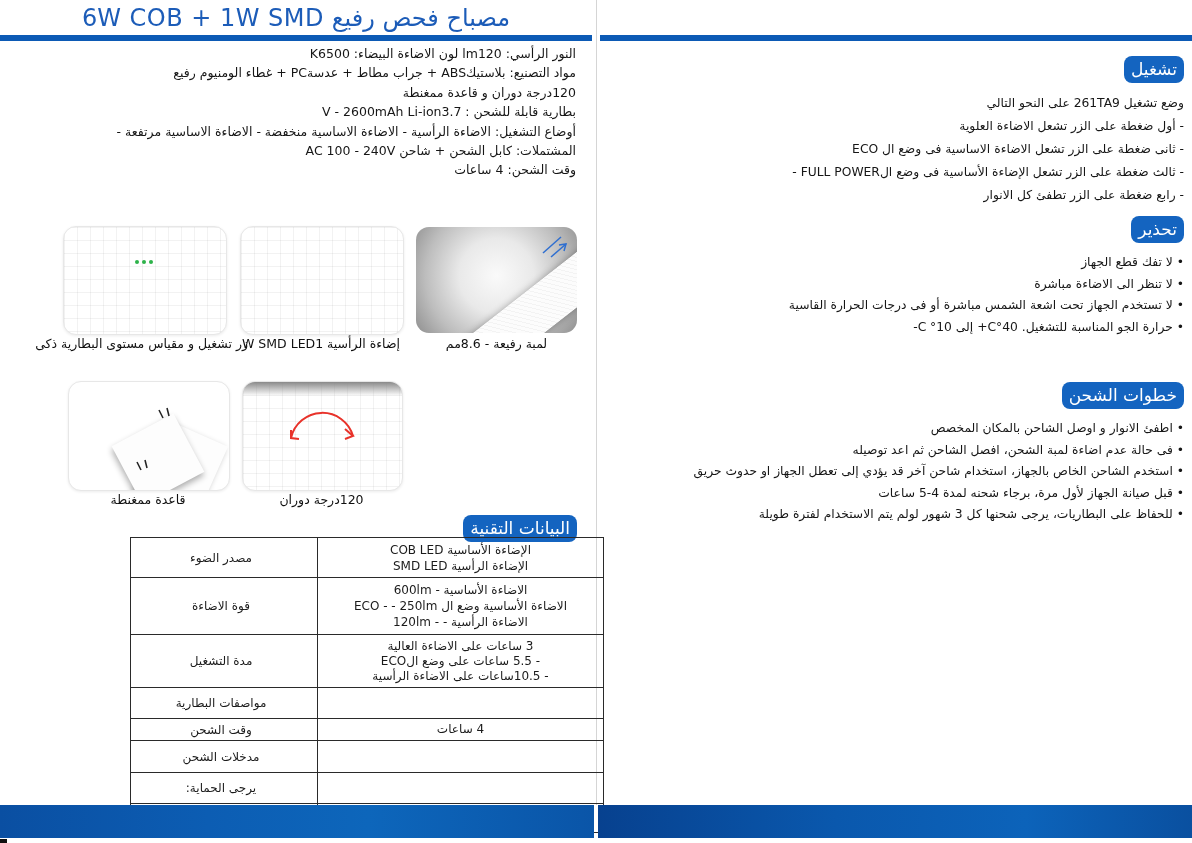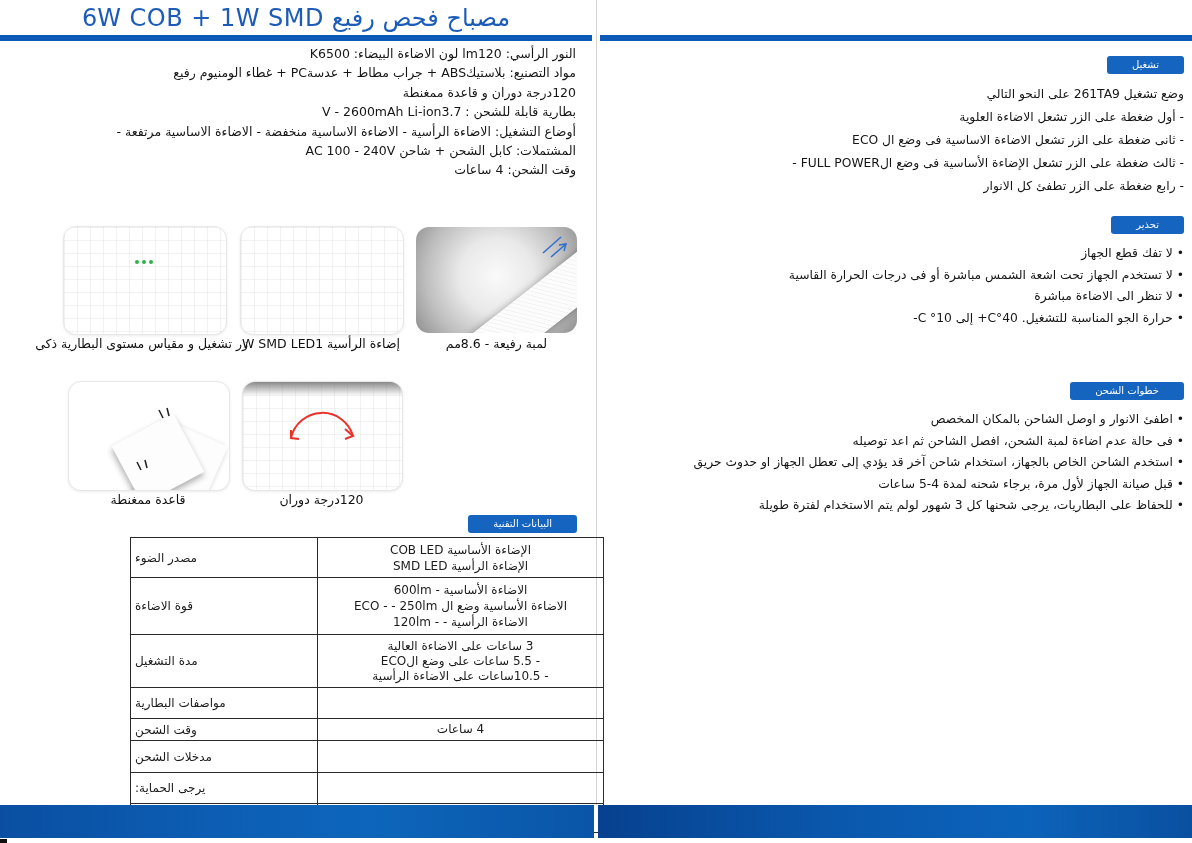--- a/index.html
+++ b/index.html
@@ -65,31 +65,31 @@
   .cap-row1{top:336px;}
   .cap-row2{top:492px;}
   .cap1{left:40px;width:208px;}
   .cap2{left:240px;width:162px;}
   .cap3{left:416px;width:161px;}
   .cap4{left:68px;width:160px;}
   .cap5{left:242px;width:159px;}
 
   
   .badge{
-    display:inline-block;background:#1464c0;color:#fff;font-size:10px;
-    padding:3px 25px 4px;border-radius:3px;direction:rtl;white-space:nowrap;
+    display:inline-block;background:#1464c0;color:#fff;font-size:17px;
+    padding:3px 7px 4px;border-radius:8px;direction:rtl;white-space:nowrap;
   }
   .tech-badge-wrap{left:130px;top:515px;width:447px;text-align:left;direction:ltr;}
   .tech-badge-wrap .badge{float:right;}
 
   
   .spec-table-wrap{left:130px;top:537px;}
   table.spec-table{border-collapse:collapse;table-layout:fixed;width:447px;}
   table.spec-table td{border:1px solid #2a2a2a;vertical-align:middle;font-size:12px;}
-  td.t-label{width:172px;direction:rtl;text-align:left;padding:0 10px 0 4px;}
+  td.t-label{width:172px;direction:rtl;text-align:center;padding:0 10px 0 4px;}
   td.t-value{width:273px;direction:rtl;text-align:center;padding:2px 6px;
     white-space:pre-line;line-height:16px;}
   tr.r1 td{height:35px;} tr.r2 td{height:52px;} tr.r3 td{height:48px;line-height:15px;}
   tr.r4 td{height:26px;} tr.r5 td{height:17px;} tr.r5 td.t-value{line-height:13px;}
   tr.r6 td{height:27px;} tr.r7 td{height:26px;} tr.r8 td{height:24px;}
 
   
   .rsec{left:604px;width:580px;direction:rtl;text-align:right;font-size:12.3px;color:#161616;}
   .sec-operation{top:56px;}
   .sec-warning{top:216px;}
@@ -221,22 +221,22 @@
   <div class="intro">وضع تشغيل 261TA9 على النحو التالي</div>
   <div class="item">- أول ضغطة على الزر تشعل الاضاءة العلوية</div>
   <div class="item">- ثانى ضغطة على الزر تشعل الاضاءة الاساسية فى وضع ال ECO</div>
   <div class="item">- ثالث ضغطة على الزر تشعل الإضاءة الأساسية فى وضع الFULL POWER -</div>
   <div class="item">- رابع ضغطة على الزر تطفئ كل الانوار</div>
 </div>
 
 <div class="abs rsec sec-warning">
   <span class="badge">تحذير</span>
   <div class="item">• لا تفك قطع الجهاز</div>
+  <div class="item">• لا تنظر الى الاضاءة مباشرة</div>
   <div class="item">• لا تستخدم الجهاز تحت اشعة الشمس مباشرة أو فى درجات الحرارة القاسية</div>
-  <div class="item">• لا تنظر الى الاضاءة مباشرة</div>
   <div class="item">• حرارة الجو المناسبة للتشغيل. C°40+ إلى C °10-</div>
 </div>
 
 <div class="abs rsec sec-charging">
   <span class="badge">خطوات الشحن</span>
   <div class="item">• اطفئ الانوار و اوصل الشاحن بالمكان المخصص</div>
   <div class="item">• فى حالة عدم اضاءة لمبة الشحن، افصل الشاحن ثم اعد توصيله</div>
   <div class="item">• استخدم الشاحن الخاص بالجهاز، استخدام شاحن آخر قد يؤدي إلى تعطل الجهاز او حدوث حريق</div>
   <div class="item">• قبل صيانة الجهاز لأول مرة، برجاء شحنه لمدة 4-5 ساعات</div>
   <div class="item">• للحفاظ على البطاريات، يرجى شحنها كل 3 شهور لولم يتم الاستخدام لفترة طويلة</div>

